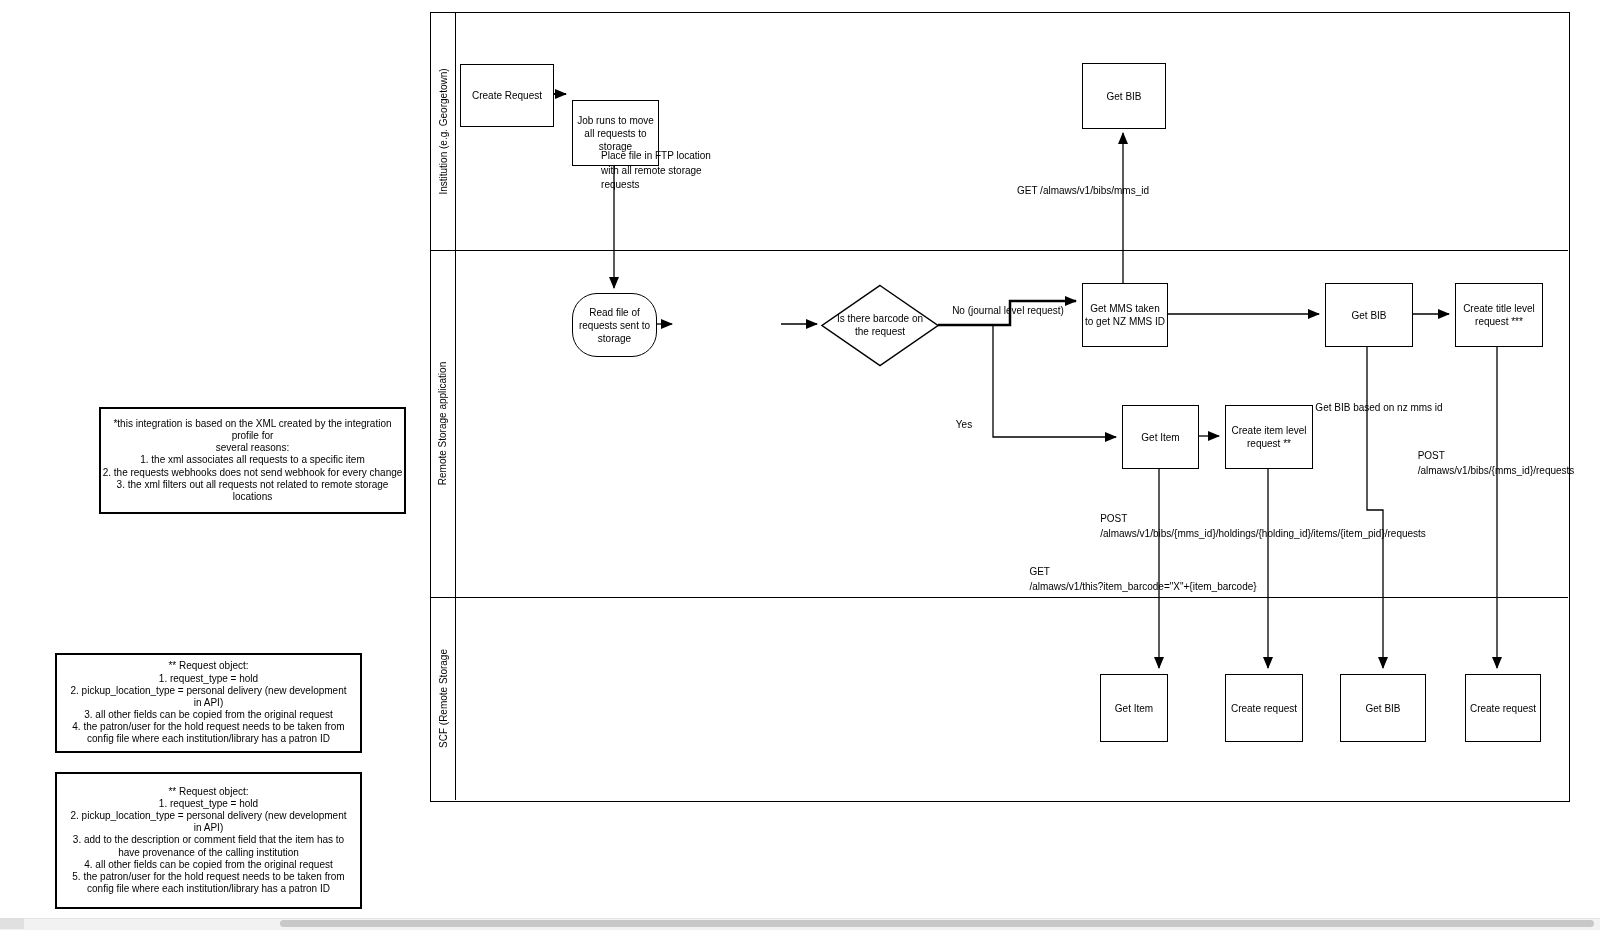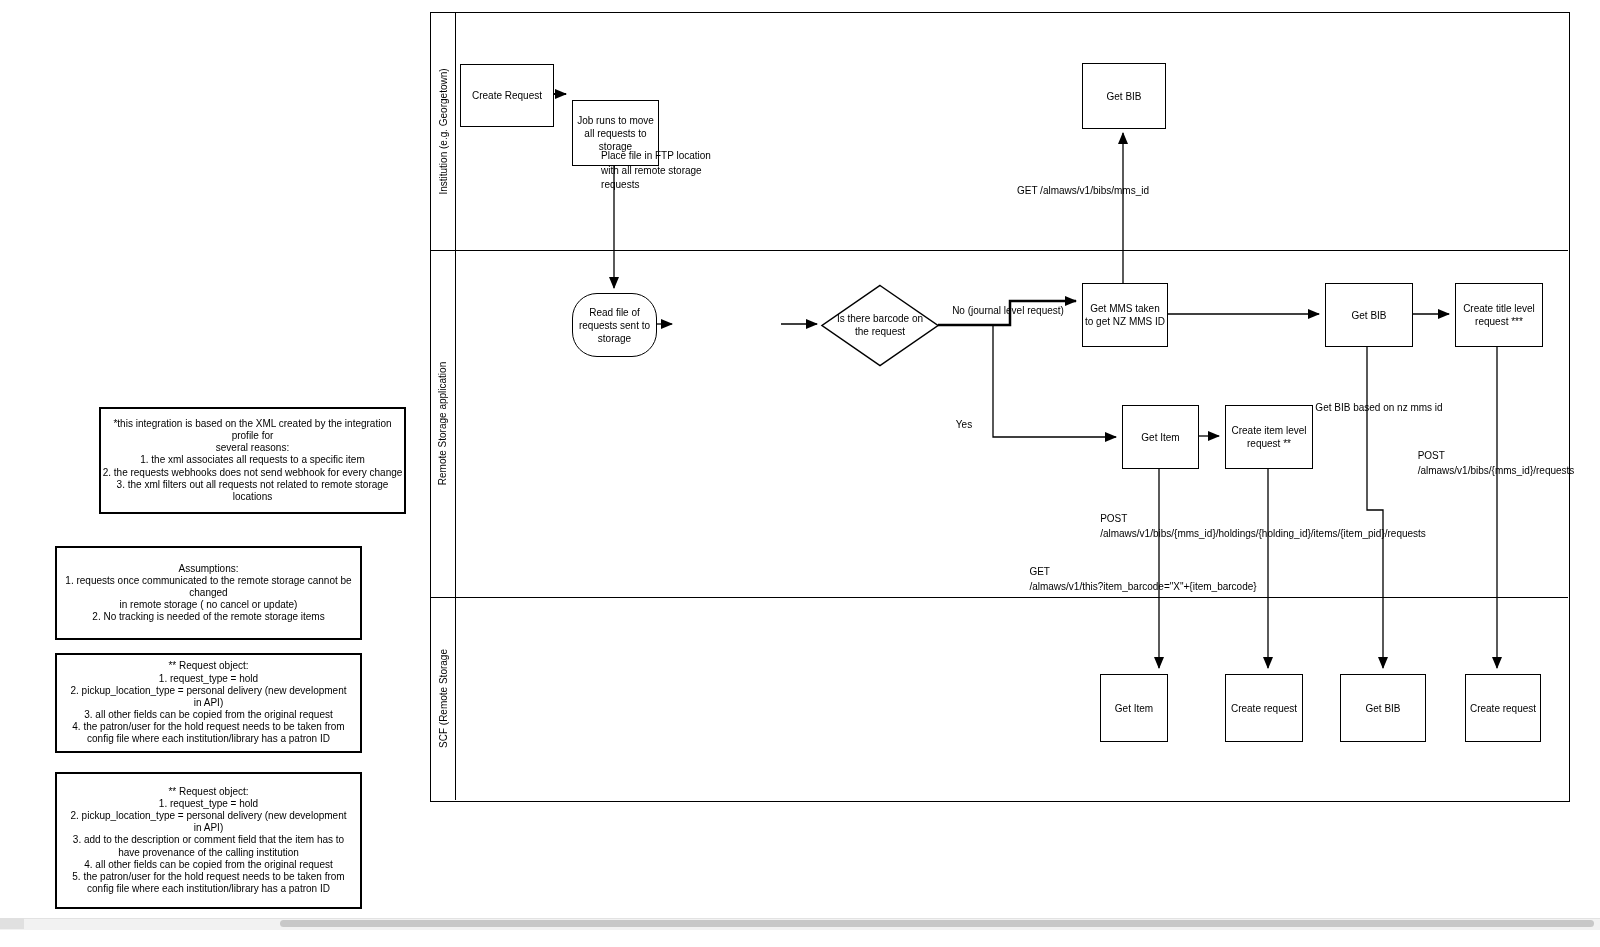--- a/index.html
+++ b/index.html
@@ -119,24 +119,20 @@
   <div class="elabel" style="left:1263px;top:526px;">POST
 /almaws/v1/bibs/{mms_id}/holdings/{holding_id}/items/{item_pid}/requests</div>
   <div class="elabel" style="left:1143px;top:579px;">GET
 /almaws/v1/this?item_barcode="X"+{item_barcode}</div>
 
   <div class="note" style="left:55px;top:407px;width:303px;height:103px;margin-left:44px;">*this integration is based on the XML created by the integration profile for
 several reasons:
 1. the xml associates all requests to a specific item
 2. the requests webhooks does not send webhook for every change
 3. the xml filters out all requests not related to remote storage locations</div>
-  <div class="note" style="left:55px;top:546px;width:303px;height:90px;">Assumptions:
-1. requests once communicated to the remote storage cannot be changed
-in remote storage ( no cancel or update)
-2. No tracking is needed of the remote storage items</div>
   <div class="note" style="left:55px;top:653px;width:303px;height:96px;">** Request object:
 1. request_type = hold
 2. pickup_location_type = personal delivery (new development
 in API)
 3. all other fields can be copied from the original request
 4. the patron/user for the hold request needs to be taken from
 config file where each institution/library has a patron ID</div>
   <div class="note" style="left:55px;top:772px;width:303px;height:133px;">** Request object:
 1. request_type = hold
 2. pickup_location_type = personal delivery (new development

